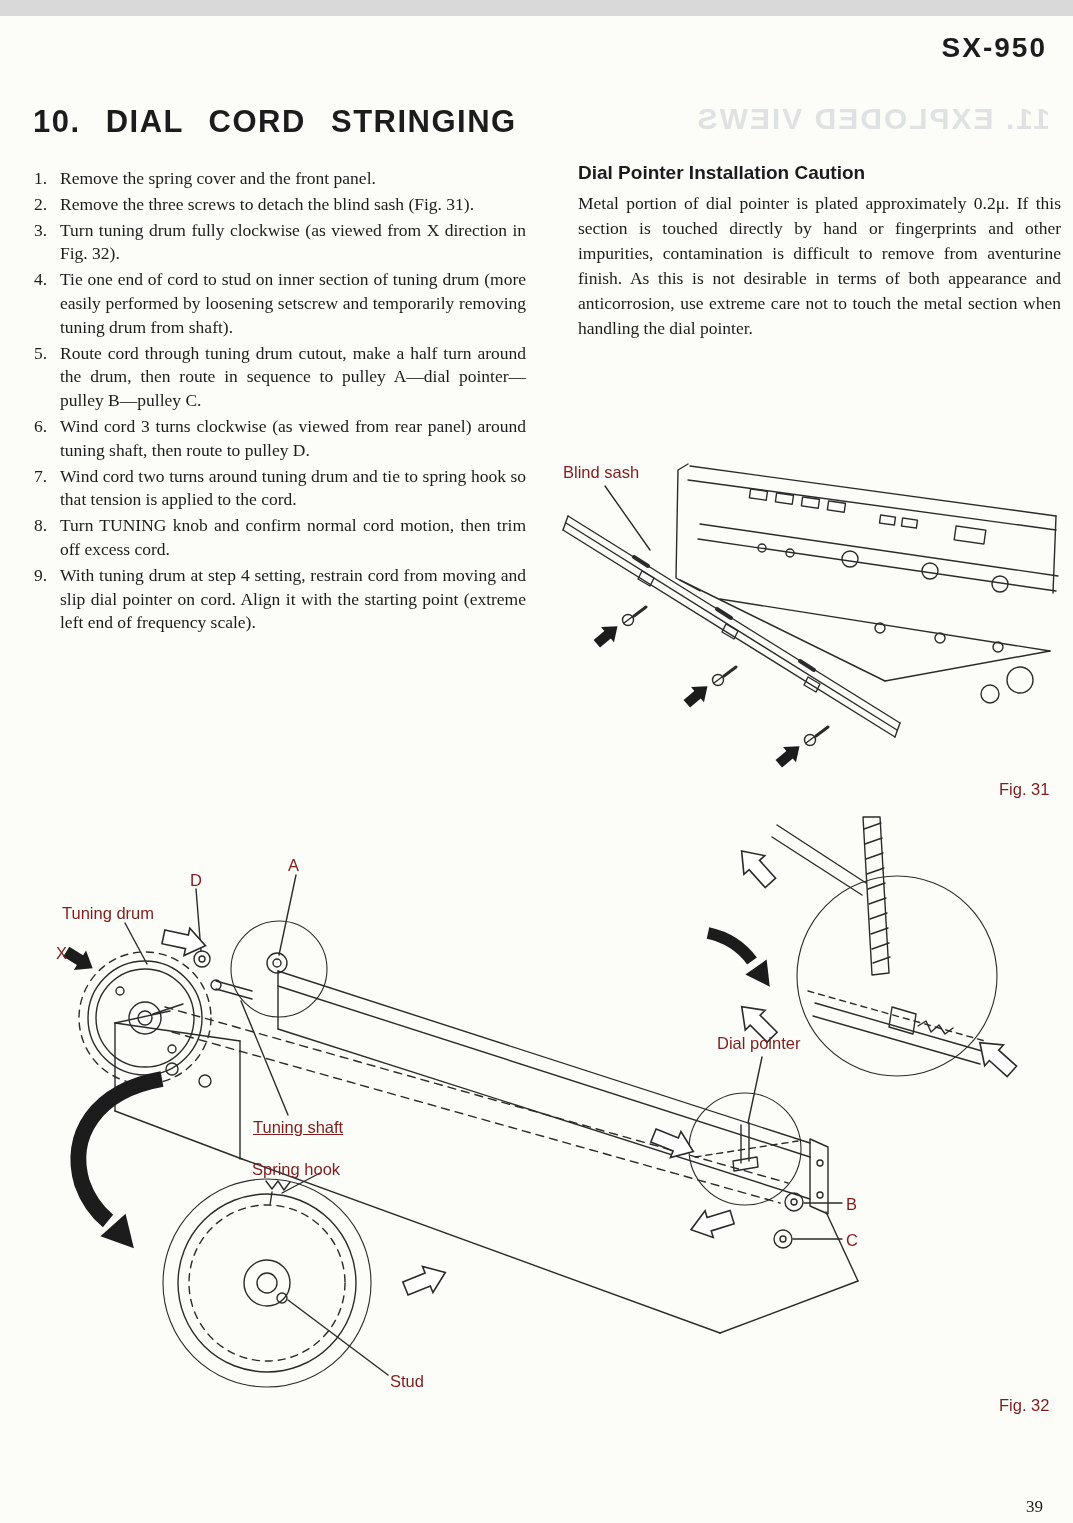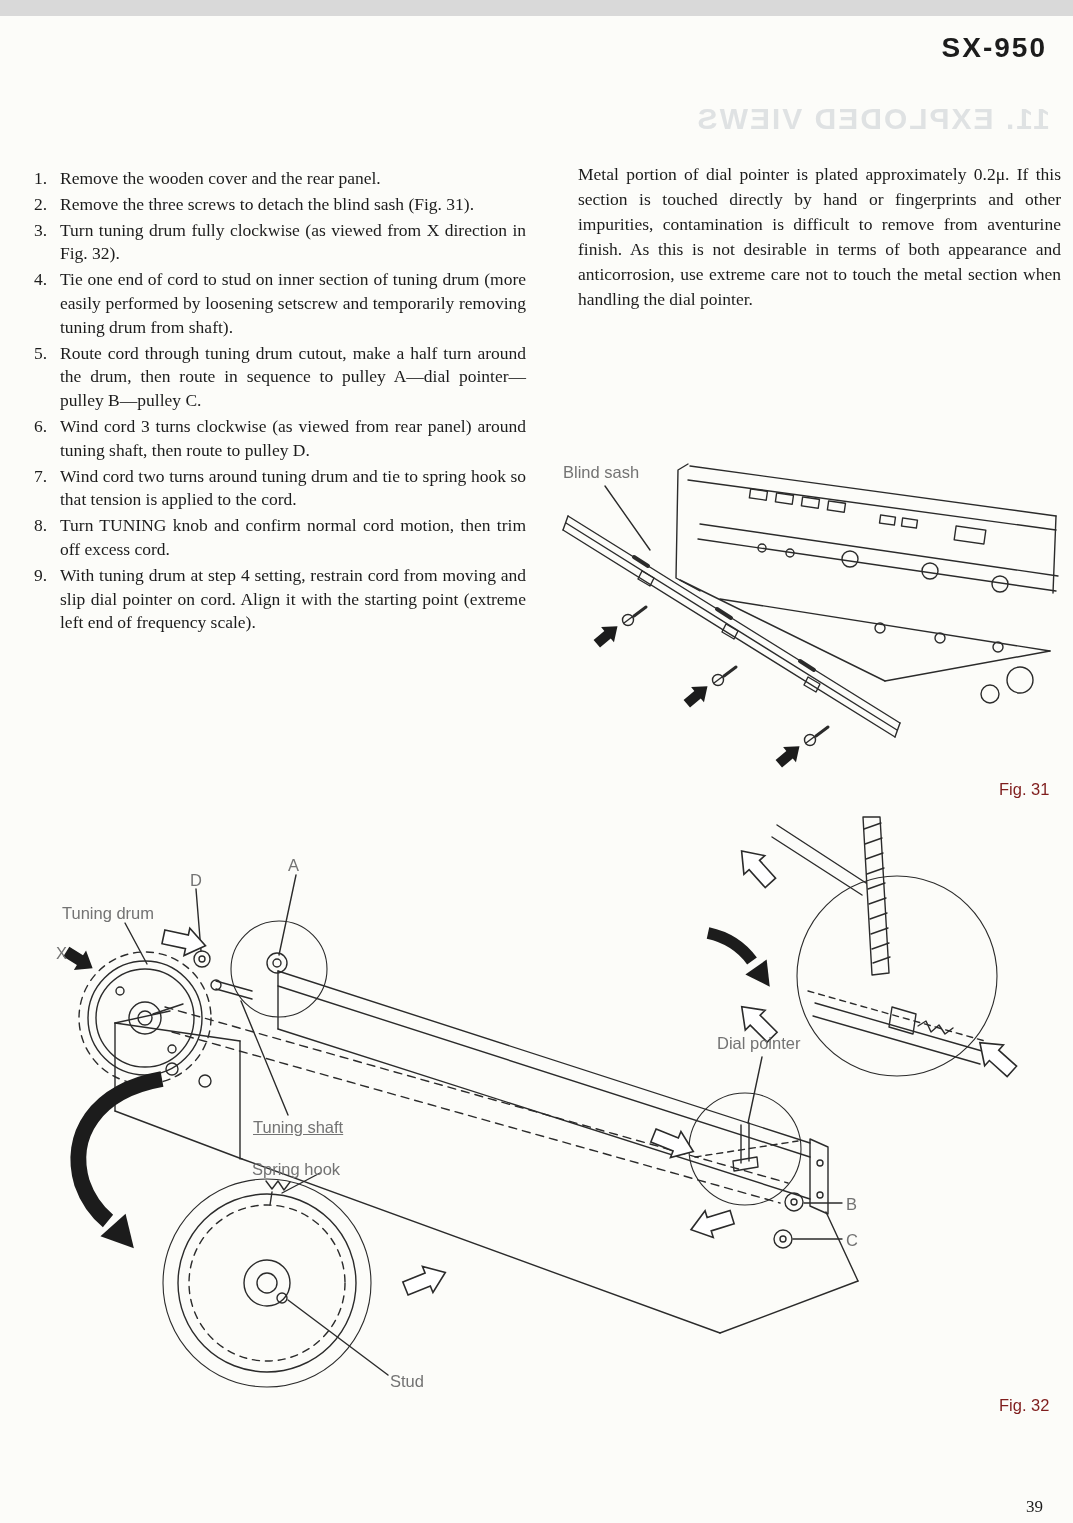--- a/index.html
+++ b/index.html
@@ -34,51 +34,53 @@
   .caution { position:absolute; top:146px; left:578px; width:483px; }
   .caution h2 { font-family:"Liberation Sans", sans-serif; font-weight:bold;
     font-size:19px; margin-bottom:7px; }
   .caution p { font-size:17.5px; line-height:1.43; text-align:justify; }
   .figure { position:absolute; }
   .fig31 { left:550px; top:412px; width:514px; height:380px; }
   .fig32 { left:20px; top:795px; width:1047px; height:618px; }
   .figure svg { position:absolute; left:0; top:0; }
   .fig-label {
     position:absolute; font-family:"Liberation Sans", sans-serif;
-    font-size:16.5px; color:#737373; white-space:nowrap;
+    font-size:16.5px; color:#7f1d1d; white-space:nowrap;
   }
   .fig-caption {
     position:absolute; font-family:"Liberation Sans", sans-serif;
     font-size:16.5px; color:#7f1d1d;
   }
   .pagenum { position:absolute; left:1026px; top:1481px; font-size:17px; }
 </style>
 </head>
 <body>
 
 <div class="page">
 
   <div class="model">SX-950</div>
   <div class="ghost">11. EXPLODED VIEWS</div>
+  <h1 class="title">10. DIAL CORD STRINGING</h1>
 
   <div class="instructions">
     <ol>
-      <li>Remove the wooden cover and the rear panel.</li>
+      <li>Remove the spring cover and the front panel.</li>
       <li>Remove the three screws to detach the blind sash (Fig. 31).</li>
       <li>Turn tuning drum fully clockwise (as viewed from X direction in Fig. 32).</li>
       <li>Tie one end of cord to stud on inner section of tuning drum (more easily performed by loosening setscrew and temporarily removing tuning drum from shaft).</li>
       <li>Route cord through tuning drum cutout, make a half turn around the drum, then route in sequence to pulley A—dial pointer—pulley B—pulley C.</li>
       <li>Wind cord 3 turns clockwise (as viewed from rear panel) around tuning shaft, then route to pulley D.</li>
       <li>Wind cord two turns around tuning drum and tie to spring hook so that tension is applied to the cord.</li>
       <li>Turn TUNING knob and confirm normal cord motion, then trim off excess cord.</li>
       <li>With tuning drum at step 4 setting, restrain cord from moving and slip dial pointer on cord. Align it with the starting point (extreme left end of frequency scale).</li>
     </ol>
   </div>
 
   <div class="caution">
+    <h2>Dial Pointer Installation Caution</h2>
     <p>Metal portion of dial pointer is plated approximately 0.2μ. If this section is touched directly by hand or fingerprints and other impurities, contamination is difficult to remove from aventurine finish. As this is not desirable in terms of both appearance and anticorrosion, use extreme care not to touch the metal section when handling the dial pointer.</p>
   </div>
 
   <div class="figure fig31">
     <svg viewBox="0 0 514 355" width="514" height="355">
       <defs>
         <g id="farrow">
             <polygon points="-12,-5 2,-5 2,-10 15,0 2,10 2,5 -12,5" fill="#1c1c1c"></polygon>
           </g>
         <g id="oarrow">

